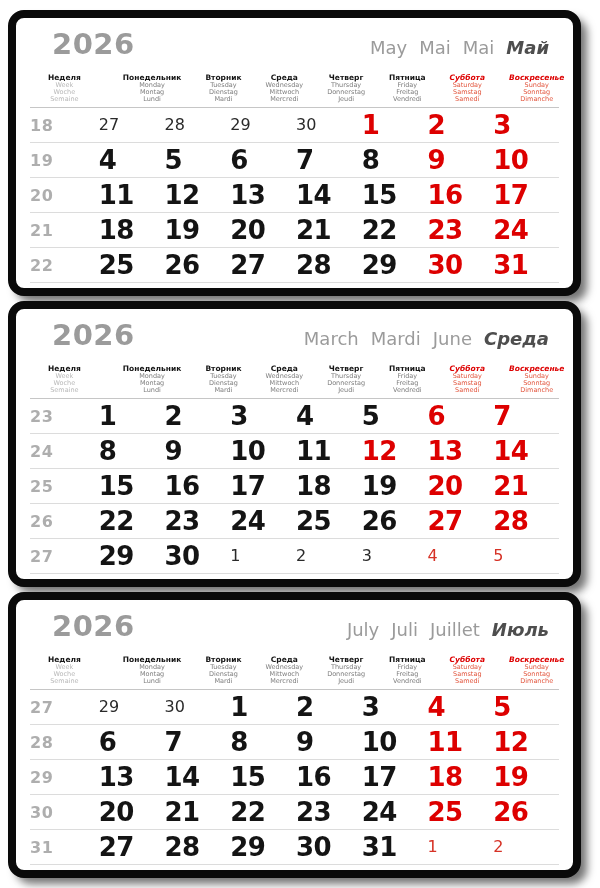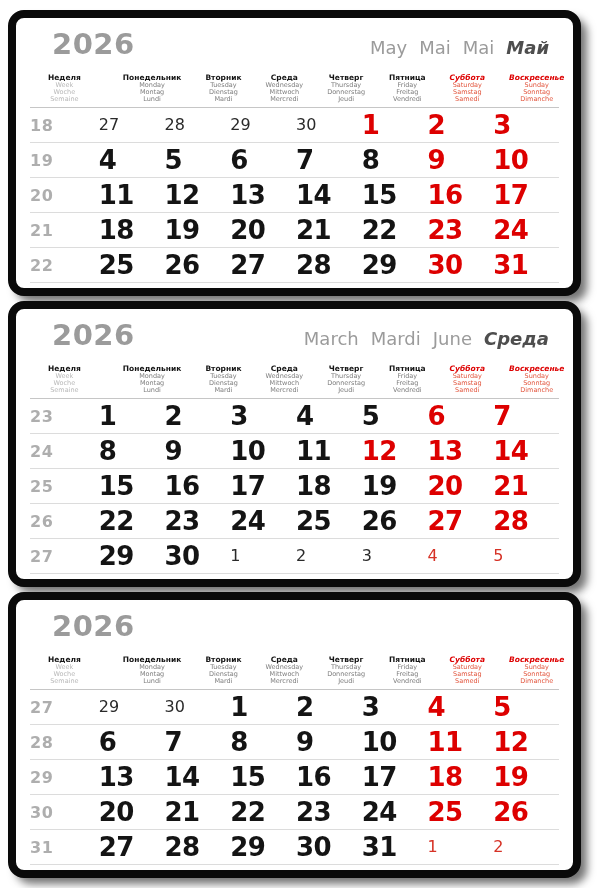--- a/index.html
+++ b/index.html
@@ -292,20 +292,26 @@
           <div class="day adj">3</div>
           <div class="day adj red">4</div>
           <div class="day adj red">5</div>
         </div>
       </div>
   </section>
 
   <section class="panel">
     <header class="panel-header">
       <div class="year">2026</div>
+      <div class="month-names">
+          <span class="mname">July</span>
+          <span class="mname">Juli</span>
+          <span class="mname">Juillet</span>
+          <span class="mname ru">Июль</span>
+        </div>
     </header>
     <div class="dow-row">
         <div class="dow-cell week-col">
           <div class="dow-main">Неделя</div>
           <div class="dow-sub">Week</div>
           <div class="dow-sub">Woche</div>
           <div class="dow-sub">Semaine</div>
         </div>
         <div class="dow-cell">
           <div class="dow-main">Понедельник</div>

